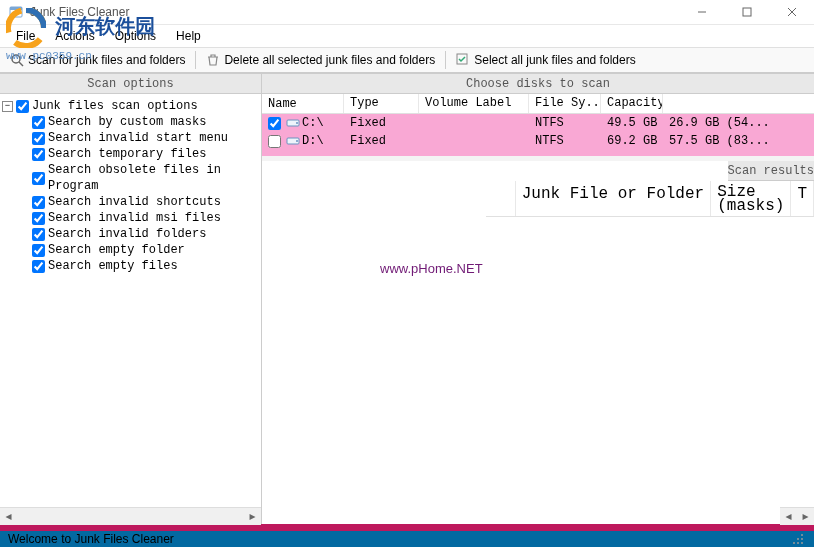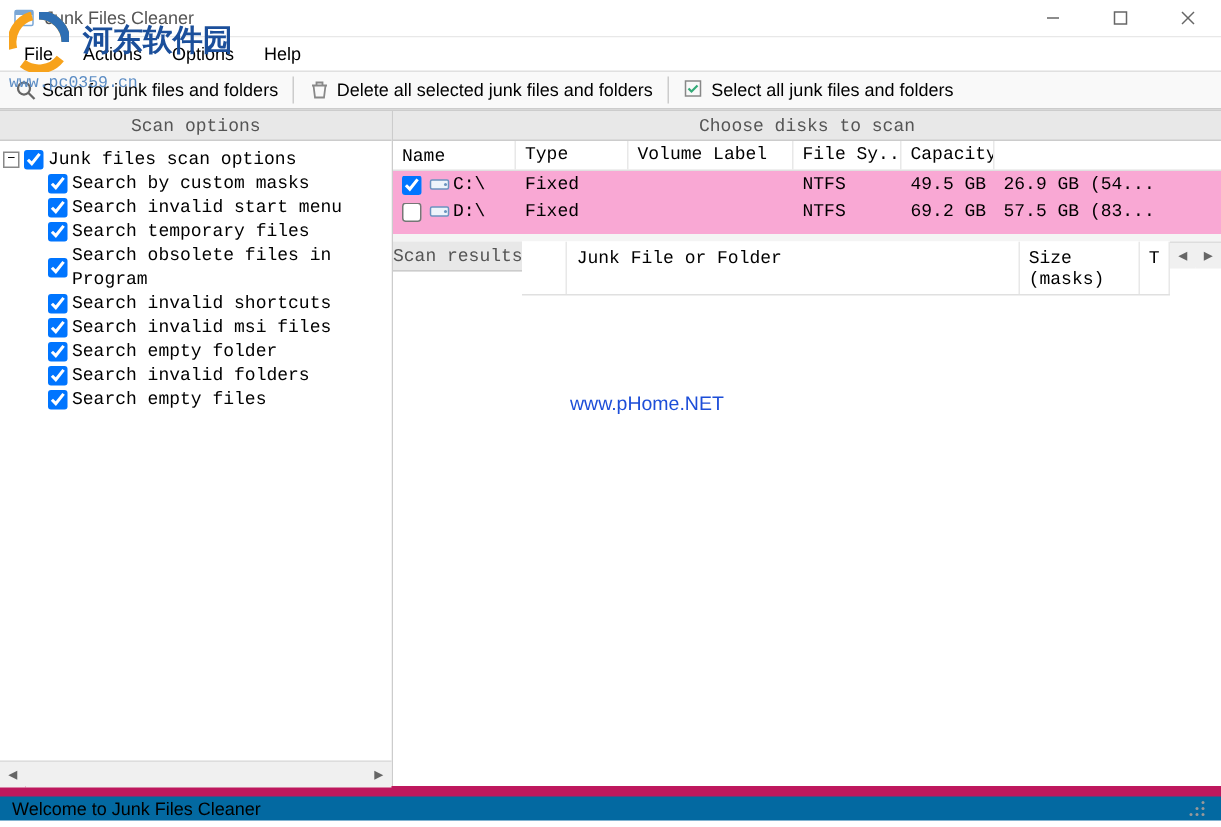--- a/index.html
+++ b/index.html
@@ -45,38 +45,38 @@
 .col-name { width: 82px; display: flex; align-items: center; gap: 2px; }
 .col-type { width: 75px; }
 .col-vol { width: 110px; }
 .col-fs { width: 72px; }
 .col-cap { width: 62px; }
 .col-free { width: 140px; }
 .drive-icon { width: 14px; height: 12px; display: inline-block; }
 
 .splitter-h { height: 5px; background: #f4f4f4; cursor: row-resize; }
 
-.results { flex: 1; display: flex; flex-direction: row; }
+.results { flex: 1; display: flex; flex-direction: column; align-items: flex-end; }
 .results-table-wrap { flex: 1; background: #fff; overflow: hidden; position: relative; }
 .results-header { display: flex; height: 36px; background: #fff; border-bottom: 1px solid #e0e0e0; }
-.results-header .rcol { padding: 4px 6px; border-right: 1px solid #e8e8e8; font-family: "Courier New", monospace; font-size: 12px; display: flex; align-items: flex-start; }
+.results-header .rcol { padding: 4px 6px; border-right: 1px solid #e8e8e8; font-family: "Courier New", monospace; font-size: 16px; display: flex; align-items: flex-start; }
 .rcol-junk { flex: 0 0 30px; }
 .rcol-file { flex: 1; }
 .rcol-size { flex: 0 0 80px; flex-direction: column; line-height: 14px; }
 .rcol-t { flex: 0 0 20px; }
 
 .statusbar { height: 23px; border-top: 7px solid #be185d; display: flex; align-items: center; padding: 0 8px; background: #0369a1; font-size: 12px; }
 .statusbar .grip { margin-left: auto; width: 16px; height: 16px; }
 
 .watermark-logo { position: absolute; top: 8px; left: 6px; z-index: 10; font-family: Liberation Mono, monospace; pointer-events: none; }
 .watermark-logo .big { font-size: 20px; font-weight: bold; color: #1b4f9b; }
 .watermark-logo .url { font-size: 11px; color: #5b8cc4; letter-spacing: 0; display: block; margin-top: -2px; }
 .logo-ico { display: inline-block; vertical-align: middle; margin-right: 2px; }
 
-.wm-center { position: absolute; left: 380px; top: 261px; color: #1d4ed8; font-size: 13px; z-index: 5; font-family: "Microsoft YaHei", Arial; pointer-events: none; }
+.wm-center { position: absolute; left: 380px; top: 261px; color: #701a75; font-size: 13px; z-index: 5; font-family: "Microsoft YaHei", Arial; pointer-events: none; }
 </style>
 </head>
 <body>
 
 <div class="watermark-logo">
   <span class="logo-ico">
     <svg width="40" height="40" viewBox="0 0 40 40">
       <path d="M20 2 A18 18 0 1 1 19.9 2" fill="none" stroke="#f7a21b" stroke-width="6" stroke-dasharray="28 12"></path>
       <path d="M20 2 A18 18 0 0 1 38 20" fill="none" stroke="#2f6fb3" stroke-width="6"></path>
     </svg>
@@ -177,25 +177,25 @@
           <div class="tree-node">
             <input type="checkbox" class="chk" checked="" style="">
             <span>Search invalid shortcuts</span>
           </div>
           <div class="tree-node">
             <input type="checkbox" class="chk" checked="" style="">
             <span>Search invalid msi files</span>
           </div>
           <div class="tree-node">
             <input type="checkbox" class="chk" checked="" style="">
+            <span>Search invalid folders</span>
+          </div>
+          <div class="tree-node">
+            <input type="checkbox" class="chk" checked="" style="">
             <span>Search empty folder</span>
-          </div>
-          <div class="tree-node">
-            <input type="checkbox" class="chk" checked="" style="">
-            <span>Search invalid folders</span>
           </div>
           <div class="tree-node">
             <input type="checkbox" class="chk" checked="" style="">
             <span>Search empty files</span>
           </div>
         </div>
     </div>
     <div class="hscroll">
       <div class="arrow">◂</div>
       <div class="track"></div>

